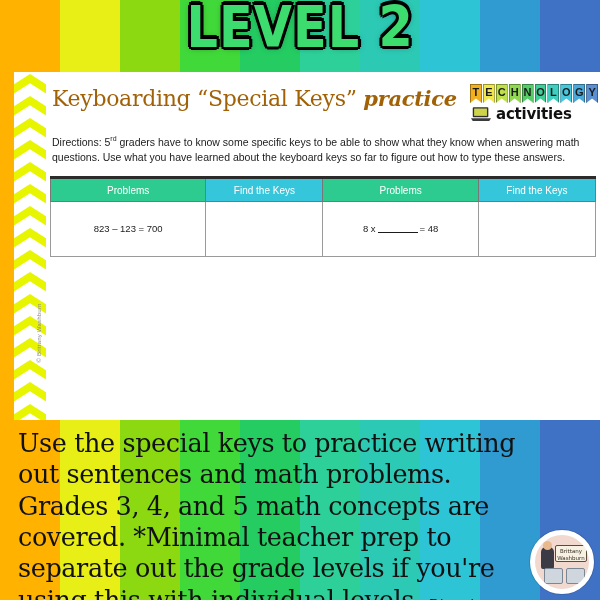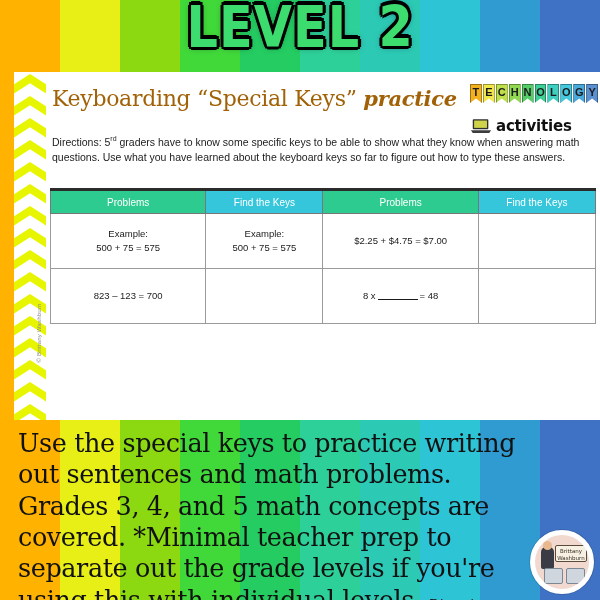--- a/index.html
+++ b/index.html
@@ -153,21 +153,21 @@
     justify-content: center;
     padding-top: 1px;
     box-sizing: border-box;
     clip-path: polygon(0 0, 100% 0, 100% 100%, 50% 76%, 0 100%);
     border: 1px solid rgba(0,0,0,0.35);
   }
   .tech-bottom {
     display: flex;
     align-items: center;
     gap: 4px;
-    margin-top: 14px;
+    margin-top: 2px;
   }
   .laptop-icon { width: 22px; height: 17px; }
   .activities-text {
     font-family: "DejaVu Sans", sans-serif;
     font-weight: bold;
     font-size: 15px;
     color: #111;
     letter-spacing: -0.2px;
   }
 
@@ -180,21 +180,21 @@
     font-size: 10.5px;
     line-height: 1.45;
     color: #1b1b1b;
   }
   .directions sup { font-size: 7px; }
 
   
   .tbl {
     position: absolute;
     left: 4px;
-    top: 116px;
+    top: 104px;
     width: 546px;
     border-collapse: collapse;
     table-layout: fixed;
   }
   .tbl th {
     color: #ffffff;
     font-size: 10px;
     font-weight: normal;
     height: 20px;
     border: 1px solid #777;
@@ -389,32 +389,20 @@
         <thead>
           <tr>
             <th style="background:#2ecb91;">Problems</th>
             <th style="background:#35c6db;">Find the Keys</th>
             <th style="background:#2ecb91;">Problems</th>
             <th style="background:#35c6db;">Find the Keys</th>
           </tr>
         </thead>
         <tbody>
           <tr>
-            <td>
-              <span>Example:</span><br>
-              <span>500 + 75 = 575</span>
-            </td>
-            <td>
-              <span>Example:</span><br>
-              <span>500 + 75 = 575</span>
-            </td>
-            <td>$2.25 + $4.75 = $7.00</td>
-            <td></td>
-          </tr>
-          <tr>
             <td>823 – 123 = 700</td>
             <td></td>
             <td><span>8 x</span><span class="blank-line"></span><span>= 48</span></td>
             <td></td>
           </tr>
         </tbody>
       </table>
 
     </div>
   </div>

